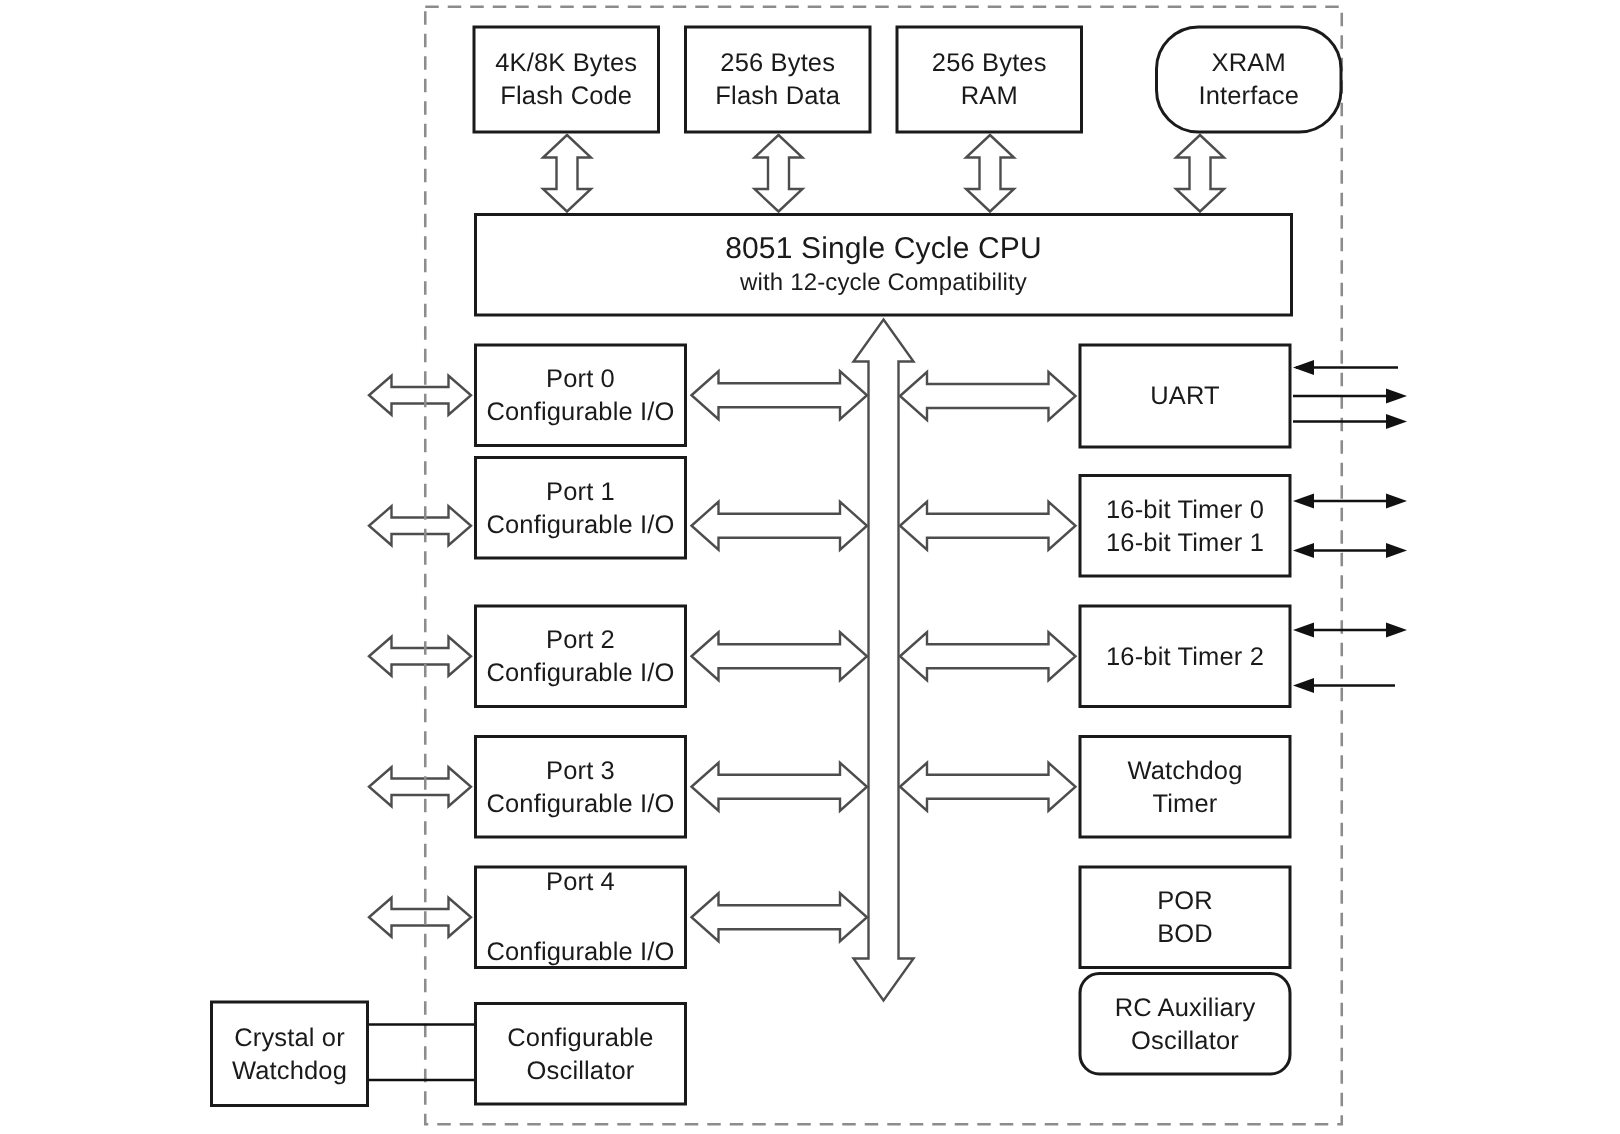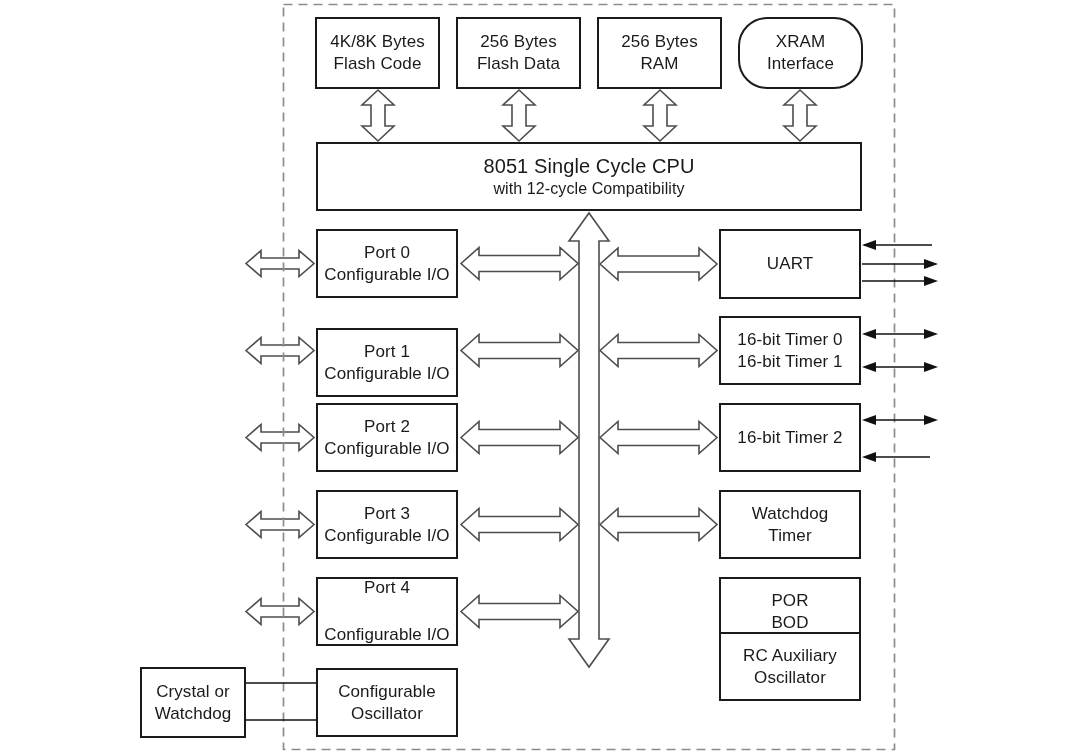--- a/index.html
+++ b/index.html
@@ -111,35 +111,35 @@
     <span>Flash Code</span>
   </div>
   <div class="box" style="left:456px;top:17px;width:125px;height:72px;">
     <span>256 Bytes</span>
     <span>Flash Data</span>
   </div>
   <div class="box" style="left:597px;top:17px;width:125px;height:72px;">
     <span>256 Bytes</span>
     <span>RAM</span>
   </div>
-  <div class="box" style="left:738px;top:17px;width:125px;height:72px;border-radius:29px;">
+  <div class="box" style="left:770px;top:17px;width:125px;height:72px;border-radius:29px;">
     <span>XRAM</span>
     <span>Interface</span>
   </div>
 
   <div class="box" style="left:316px;top:142px;width:546px;height:69px;">
     <span class="cpu-title">8051 Single Cycle CPU</span>
     <span class="cpu-sub">with 12-cycle Compatibility</span>
   </div>
 
   <div class="box" style="left:316px;top:229px;width:142px;height:69px;">
     <span>Port 0</span>
     <span>Configurable I/O</span>
   </div>
-  <div class="box" style="left:316px;top:328px;width:142px;height:69px;align-items:center;">
+  <div class="box" style="left:316px;top:304px;width:142px;height:69px;align-items:center;">
     <span>Port 1</span>
     <span>Configurable I/O</span>
   </div>
   <div class="box" style="left:316px;top:403px;width:142px;height:69px;text-align:right;">
     <span>Port 2</span>
     <span>Configurable I/O</span>
   </div>
   <div class="box" style="left:316px;top:490px;width:142px;height:69px;">
     <span>Port 3</span>
     <span>Configurable I/O</span>
@@ -160,21 +160,21 @@
     <span>16-bit Timer 2</span>
   </div>
   <div class="box" style="left:719px;top:490px;width:142px;height:69px;">
     <span>Watchdog</span>
     <span>Timer</span>
   </div>
   <div class="box" style="left:719px;top:577px;width:142px;height:69px;">
     <span>POR</span>
     <span>BOD</span>
   </div>
-  <div class="box" style="left:719px;top:632px;width:142px;height:69px;">
+  <div class="box" style="left:719px;top:648px;width:142px;height:69px;border-radius:14px;">
     <span>RC Auxiliary</span>
     <span>Oscillator</span>
   </div>
 
   <div class="box" style="left:140px;top:667px;width:106px;height:71px;">
     <span>Crystal or</span>
     <span>Watchdog</span>
   </div>
   <div class="box" style="left:316px;top:668px;width:142px;height:69px;">
     <span>Configurable</span>

